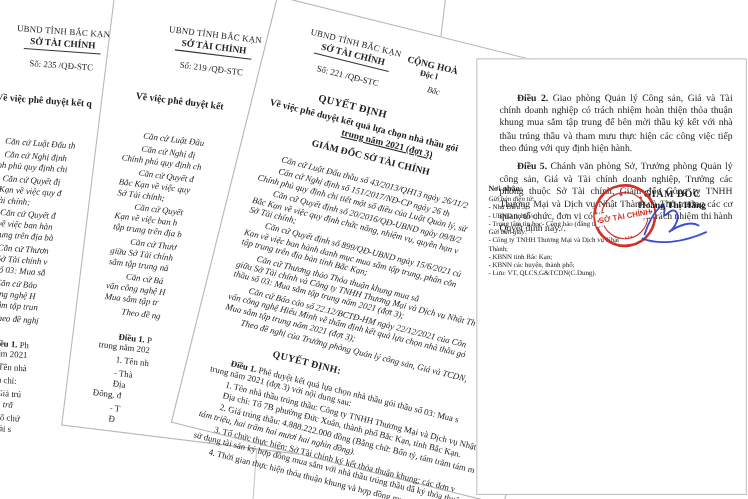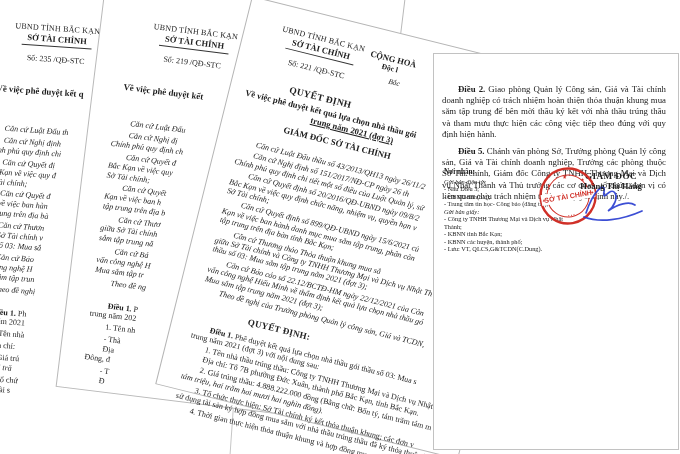--- a/index.html
+++ b/index.html
@@ -42,21 +42,21 @@
   .p3 .nat-l2{font-style:italic;margin-left:24px;margin-top:4px}
   .p3 .h-qd{font-weight:bold;font-size:9.5px;margin:16px 0 0 58px;letter-spacing:.3px}
   .p3 .t-l1{font-weight:bold;font-size:8.6px;margin:3px 0 0 16px;white-space:nowrap}
   .p3 .t-l2{font-weight:bold;font-size:8.6px;margin:1px 0 0 86px;text-decoration:underline;white-space:nowrap}
   .p3 .h-gd{font-weight:bold;font-size:8.8px;margin:6px 0 0 62px;white-space:nowrap}
   .p3 .lines{margin:12px 0 0 22px}
   .p3 .ln{line-height:9.4px}
   .p3 .h-qd2{font-weight:bold;font-size:9px;margin:10px 0 0 74px;letter-spacing:.3px}
   .p3 .lines2{margin:8px 0 0 22px;font-size:8px;white-space:nowrap}
   
-  .p4 .paras{margin:30px 12px 0 8px;font-size:8.8px;line-height:11.2px;text-align:justify}
+  .p4 .paras{margin:30px 12px 0 20px;font-size:8.8px;line-height:11.2px;text-align:justify}
   .p4 .para{text-indent:16px;margin:0}
   .p4 .para + .para{margin-top:6px}
   .p4 .para b{font-weight:bold}
   .p4 .recip{position:absolute;left:10px;top:115px;width:132px;font-size:6.3px;line-height:7.5px}
   .p4 .recip-title{font-weight:bold;font-size:7.2px;margin-bottom:1px}
   .p4 .recip .ln{line-height:7.5px}
   .p4 .recip .i{font-style:italic}
   .p4 .signblock{position:absolute;left:118px;top:117px;width:118px;text-align:center}
   .p4 .sign-title{font-weight:bold;font-size:9.2px;letter-spacing:.4px}
   .p4 .sign-name{font-weight:bold;font-size:8.6px;position:relative;z-index:6}

